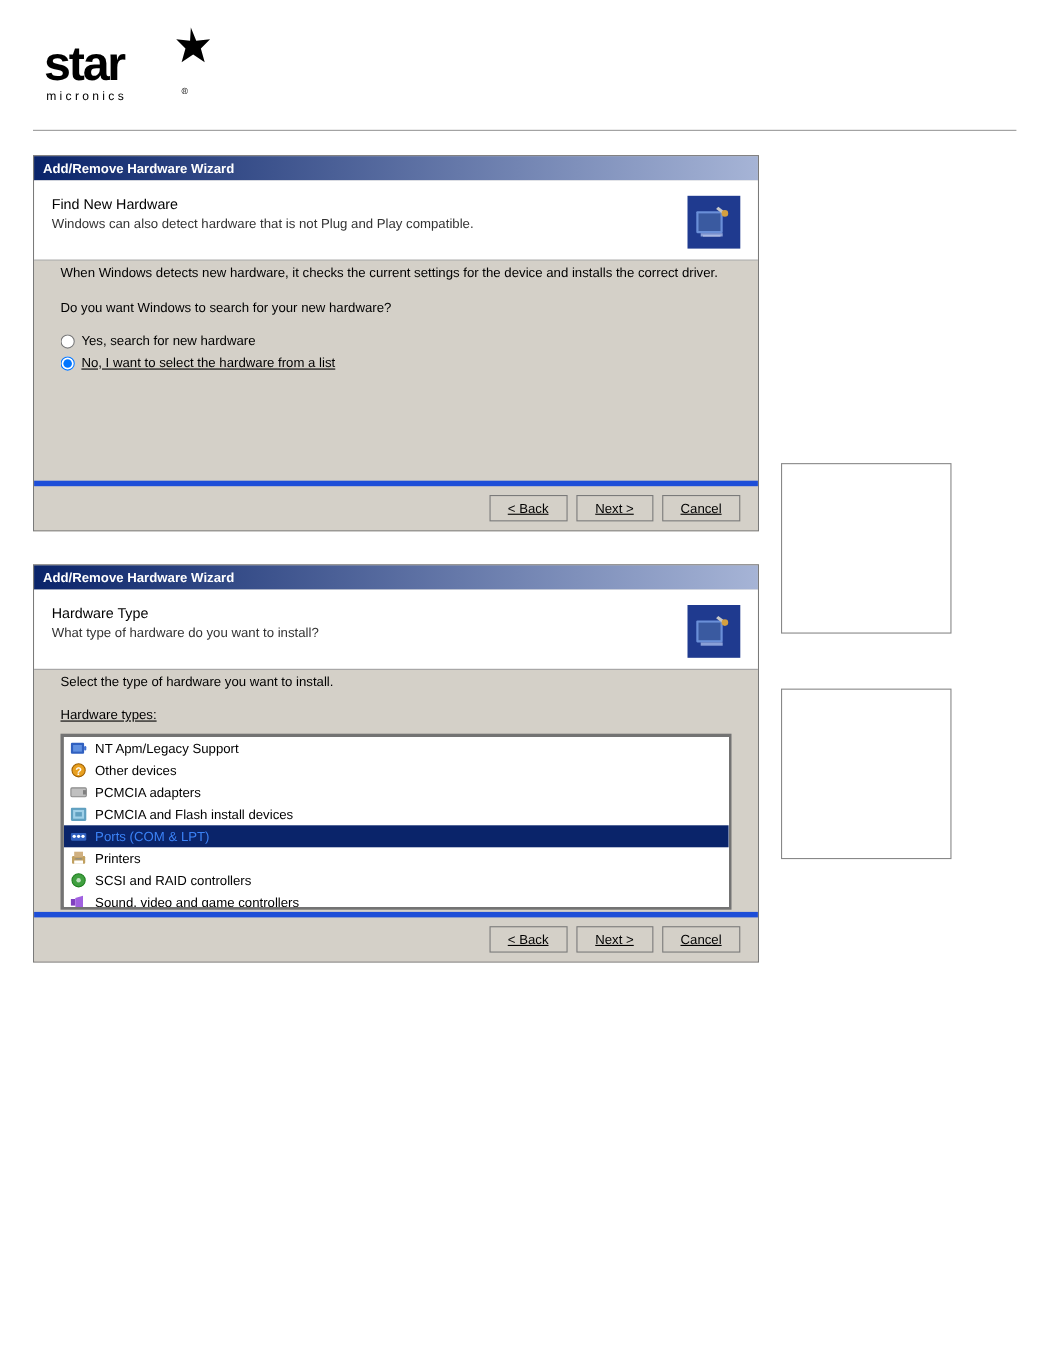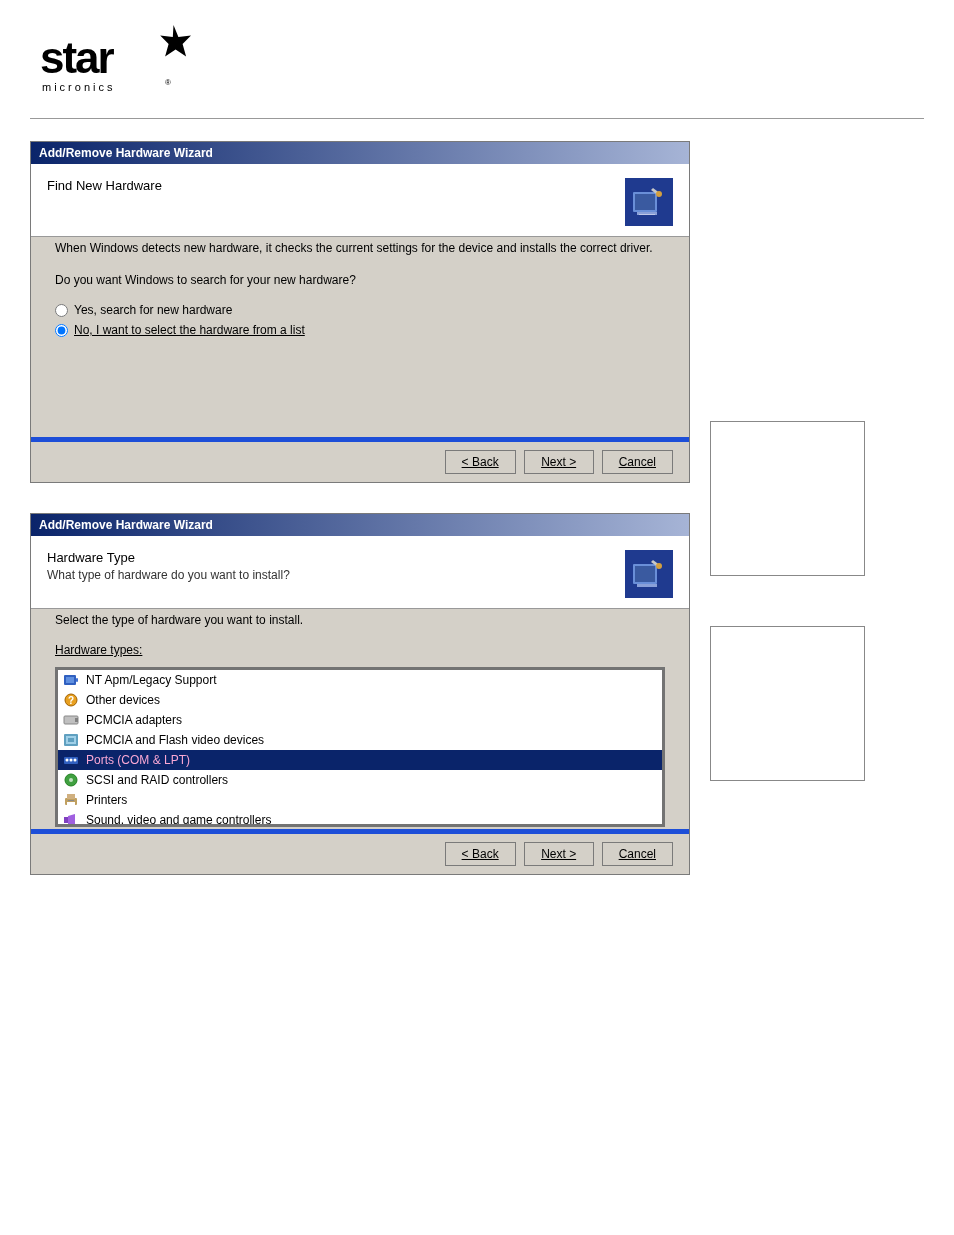--- a/index.html
+++ b/index.html
@@ -175,21 +175,21 @@
       align-items: center;
       gap: 6px;
       padding: 2px 4px;
       font-size: 12px;
       cursor: pointer;
       white-space: nowrap;
     }
 
     .hardware-list-item.selected {
       background: #0a246a;
-      color: #f9a8d4;
+      color: #3b82f6;
     }
 
     .hardware-list-item .item-icon {
       width: 18px;
       height: 16px;
       display: inline-flex;
       align-items: center;
       justify-content: center;
       flex-shrink: 0;
     }
@@ -251,20 +251,21 @@
 
     <div class="wizards-column">
 
       <div class="wizard-dialog">
         <div class="wizard-titlebar">
           <span>Add/Remove Hardware Wizard</span>
         </div>
         <div class="wizard-header">
           <div class="wizard-header-text">
             <div class="header-title">Find New Hardware</div>
+            <div class="header-subtitle">Windows can also detect hardware that is not Plug and Play compatible.</div>
           </div>
           <div class="wizard-header-icon">
             <svg width="36" height="36" viewBox="0 0 36 36">
               <rect x="2" y="8" width="24" height="20" fill="#6a8fd8" rx="1"></rect>
               <rect x="4" y="10" width="20" height="16" fill="#3a5aa0"></rect>
               <rect x="6" y="28" width="20" height="3" fill="#8aa0d8"></rect>
               <rect x="8" y="30" width="16" height="1" fill="#c0c8e8"></rect>
               <polygon points="22,4 30,10 28,12 20,6" fill="#c8c8c8"></polygon>
               <circle cx="28" cy="10" r="3" fill="#d4a040"></circle>
             </svg>
@@ -345,56 +346,56 @@
                   <span>PCMCIA adapters</span>
                 </li>
                 <li class="hardware-list-item">
                   <span class="item-icon">
                     <svg width="16" height="14" viewBox="0 0 16 14">
                       <rect x="1" y="1" width="14" height="12" fill="#60a0c0" rx="1"></rect>
                       <rect x="3" y="3" width="10" height="8" fill="#a0d0e8"></rect>
                       <rect x="5" y="5" width="6" height="4" fill="#60a0c0"></rect>
                     </svg>
                   </span>
-                  <span>PCMCIA and Flash video devices</span>
+                  <span>PCMCIA and Flash install devices</span>
                 </li>
                 <li class="hardware-list-item selected">
                   <span class="item-icon">
                     <svg width="16" height="14" viewBox="0 0 16 14">
                       <rect x="1" y="4" width="14" height="7" fill="#3060c0" rx="1"></rect>
                       <circle cx="4" cy="7" r="1.5" fill="#fff"></circle>
                       <circle cx="8" cy="7" r="1.5" fill="#fff"></circle>
                       <circle cx="12" cy="7" r="1.5" fill="#fff"></circle>
                     </svg>
                   </span>
                   <span>Ports (COM &amp; LPT)</span>
                 </li>
                 <li class="hardware-list-item">
                   <span class="item-icon">
                     <svg width="16" height="14" viewBox="0 0 16 14">
-                      <circle cx="8" cy="7" r="6" fill="#40a040" stroke="#208020" stroke-width="1"></circle>
-                      <circle cx="8" cy="7" r="2" fill="#c0e0c0"></circle>
-                    </svg>
-                  </span>
-                  <span>SCSI and RAID controllers</span>
-                </li>
-                <li class="hardware-list-item">
-                  <span class="item-icon">
-                    <svg width="16" height="14" viewBox="0 0 16 14">
                       <rect x="2" y="5" width="12" height="7" fill="#c0a060" rx="1"></rect>
                       <rect x="4" y="1" width="8" height="5" fill="#d0b080"></rect>
                       <rect x="4" y="9" width="8" height="3" fill="#ffffff"></rect>
                       <rect x="5" y="7" width="6" height="1" fill="#888"></rect>
                     </svg>
                   </span>
                   <span>Printers</span>
                 </li>
                 <li class="hardware-list-item">
                   <span class="item-icon">
                     <svg width="16" height="14" viewBox="0 0 16 14">
+                      <circle cx="8" cy="7" r="6" fill="#40a040" stroke="#208020" stroke-width="1"></circle>
+                      <circle cx="8" cy="7" r="2" fill="#c0e0c0"></circle>
+                    </svg>
+                  </span>
+                  <span>SCSI and RAID controllers</span>
+                </li>
+                <li class="hardware-list-item">
+                  <span class="item-icon">
+                    <svg width="16" height="14" viewBox="0 0 16 14">
                       <rect x="1" y="4" width="4" height="6" fill="#8040c0"></rect>
                       <polygon points="5,3 5,11 12,13 12,1" fill="#a060e0"></polygon>
                     </svg>
                   </span>
                   <span>Sound, video and game controllers</span>
                 </li>
               </ul>
           </div>
         </div>
         <div class="wizard-footer">

